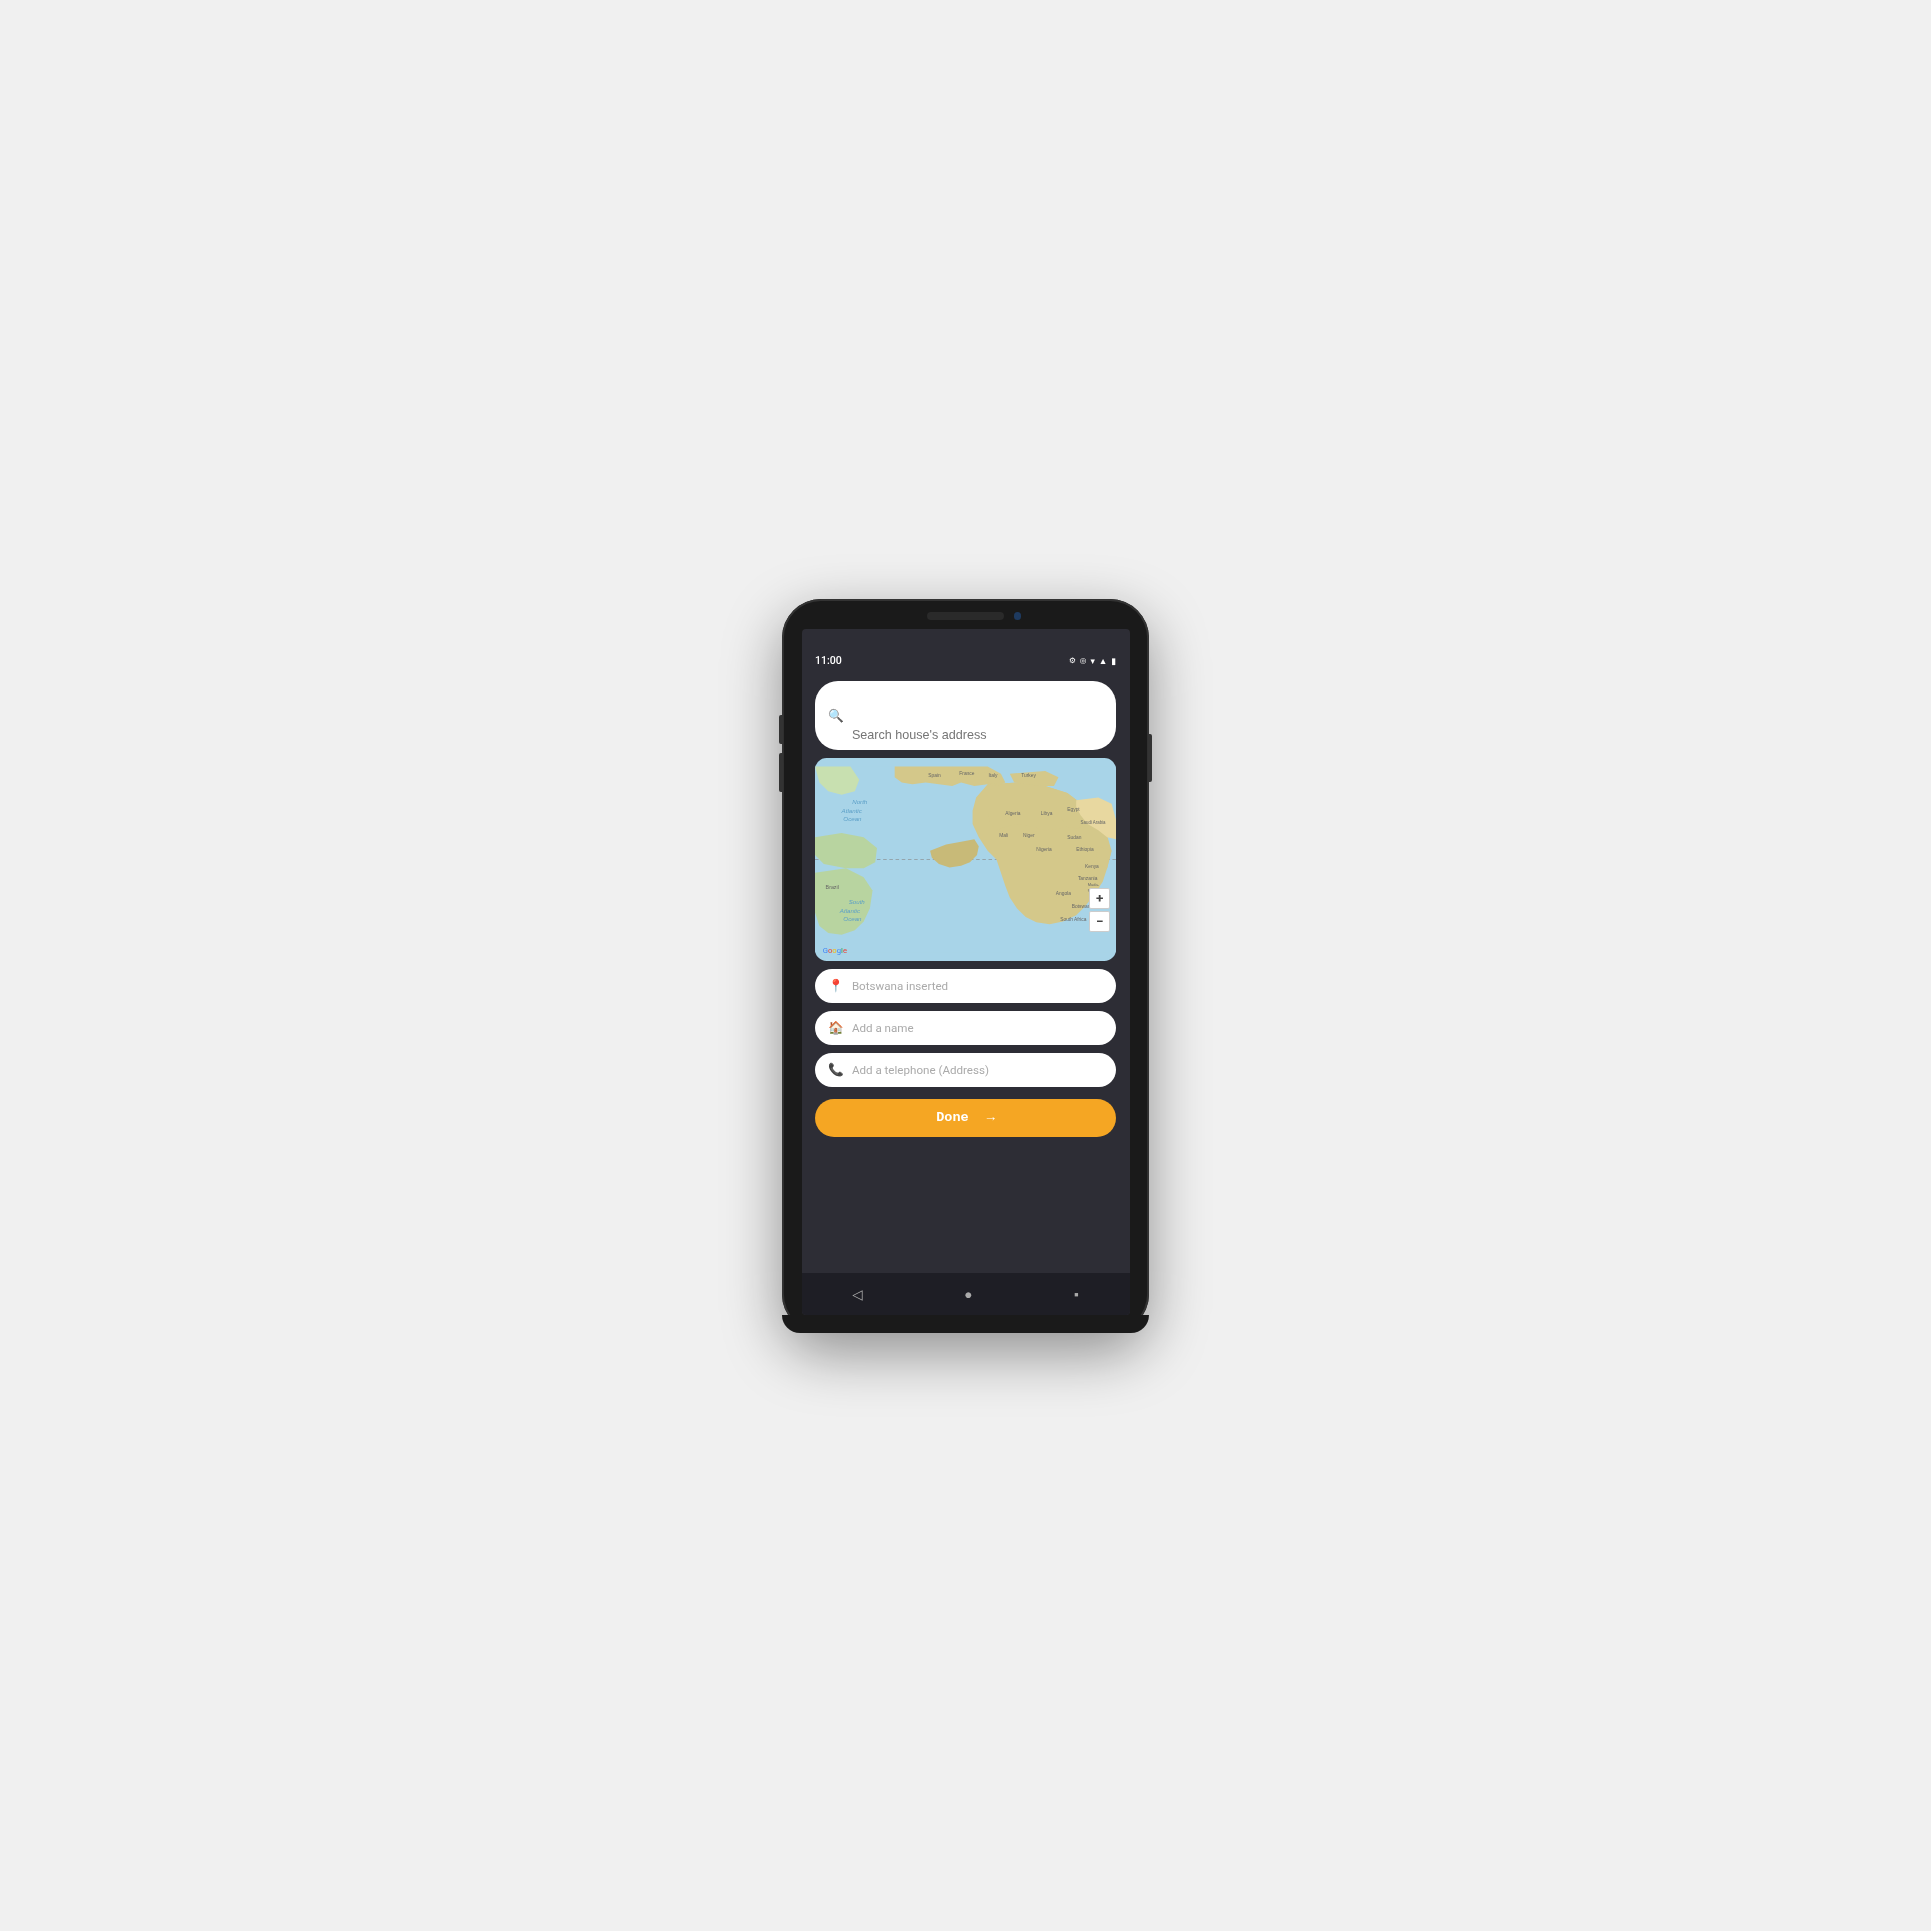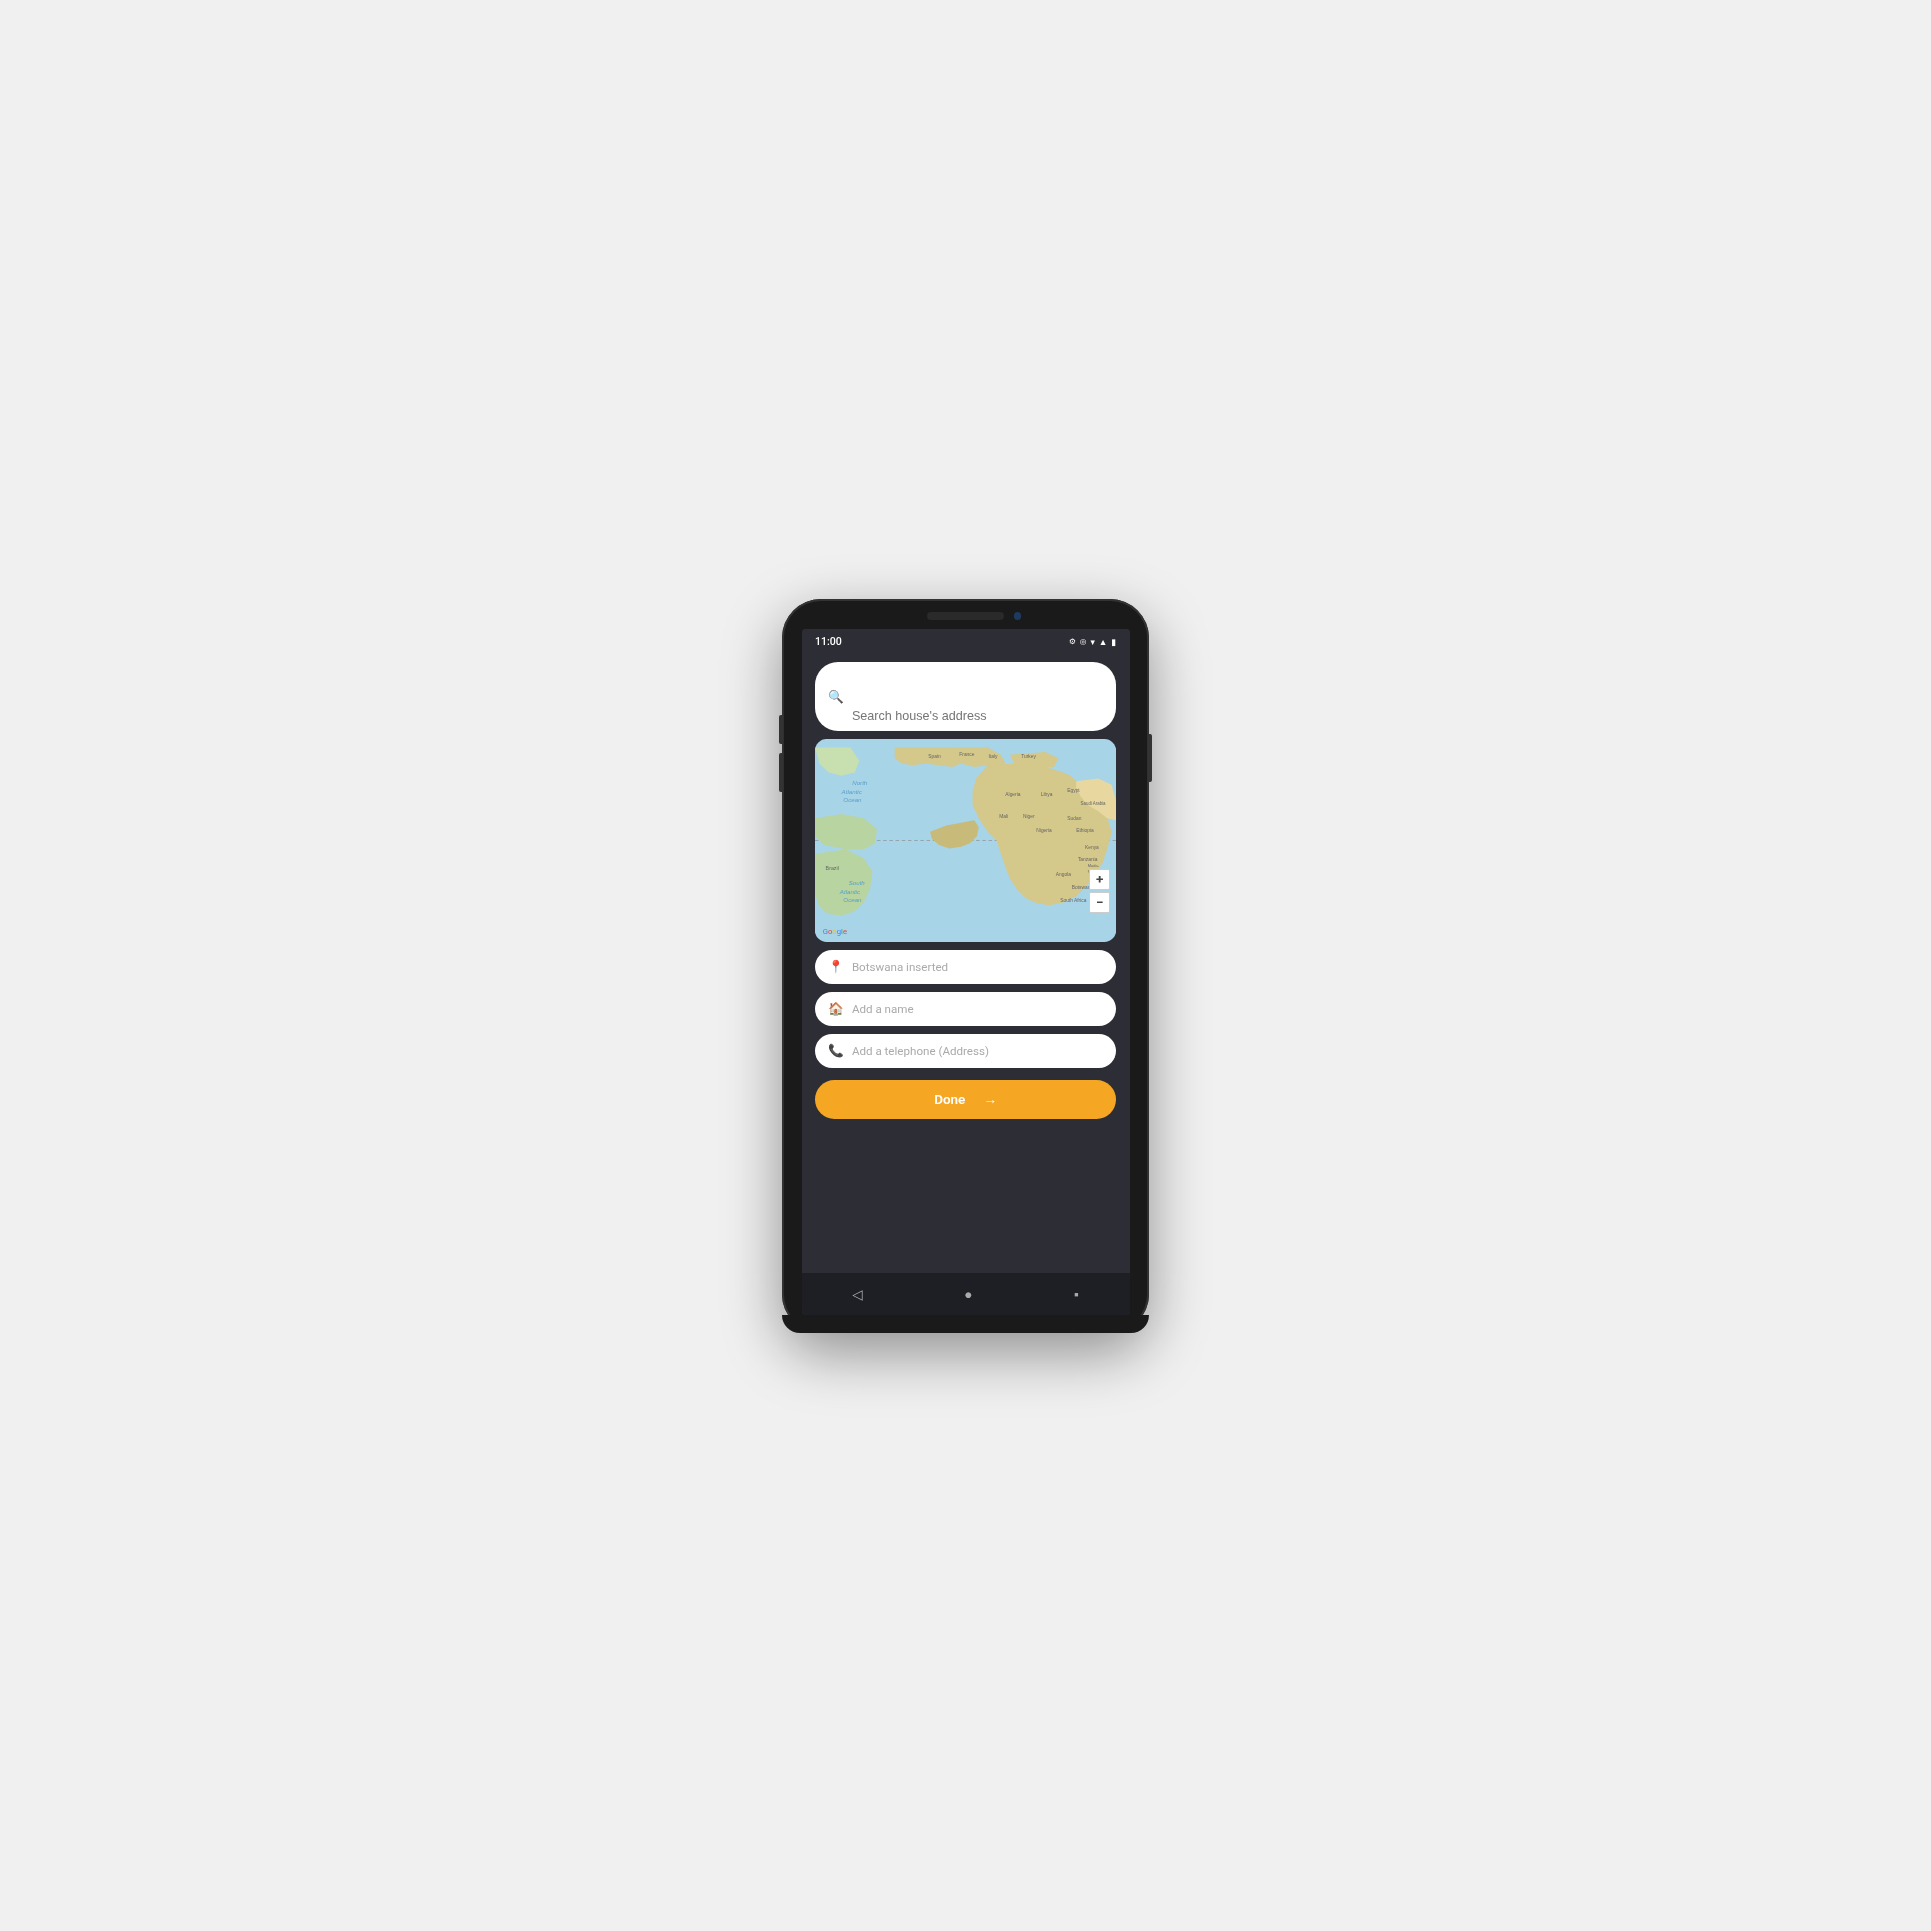--- a/index.html
+++ b/index.html
@@ -85,20 +85,21 @@
     }
 
     
     .status-bar {
       background: #2d2d35;
       display: flex;
       justify-content: space-between;
       align-items: center;
       padding: 5.8px 13.5px 3.9px 13.5px;
       flex-shrink: 0;
+      margin-top: 19px;
     }
     .status-time {
       color: white;
       font-size: 10.6px;
       font-weight: 500;
     }
     .status-icons {
       display: flex;
       gap: 3.9px;
       align-items: center;
@@ -219,20 +220,21 @@
     .done-btn {
       background: #f5a623;
       border-radius: 23px;
       display: flex;
       align-items: flex-end;
       justify-content: center;
       padding: 11.6px 23px;
       gap: 18px;
       cursor: pointer;
       margin: 3.9px 0;
+      font-family: Liberation Mono, monospace;
     }
     .done-btn-text {
       color: white;
       font-size: 13.5px;
       font-weight: 600;
     }
     .done-arrow {
       color: white;
       font-size: 13.5px;
     }

